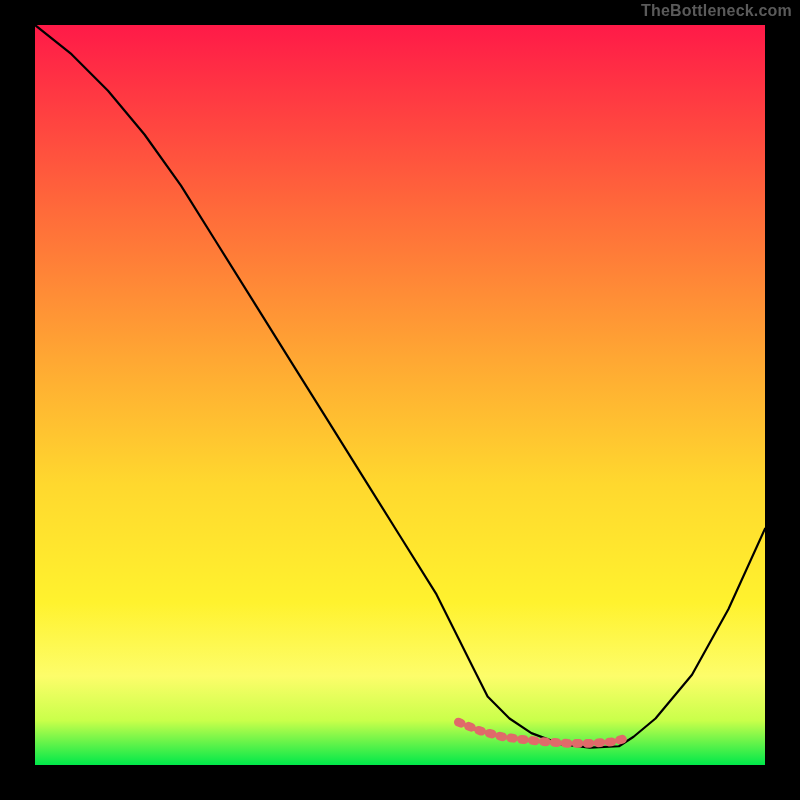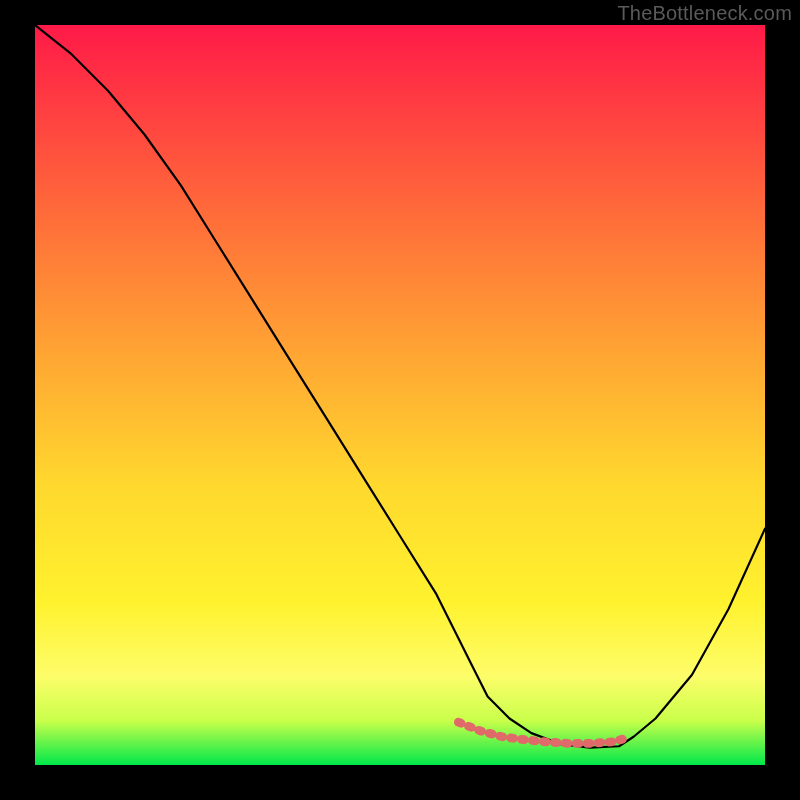--- a/index.html
+++ b/index.html
@@ -15,22 +15,22 @@
     position: relative;
     width: 800px;
     height: 800px;
     background: #000;
   }
   .watermark {
     position: absolute;
     top: 2px;
     right: 8px;
     color: #5a5a5a;
-    font-size: 20px;
-    font-weight: 400;
+    font-size: 16px;
+    font-weight: 700;
     letter-spacing: 0.2px;
     z-index: 5;
   }
   .plot-frame {
     position: absolute;
     left: 35px;
     top: 25px;
     width: 730px;
     height: 740px;
     background: #000;

